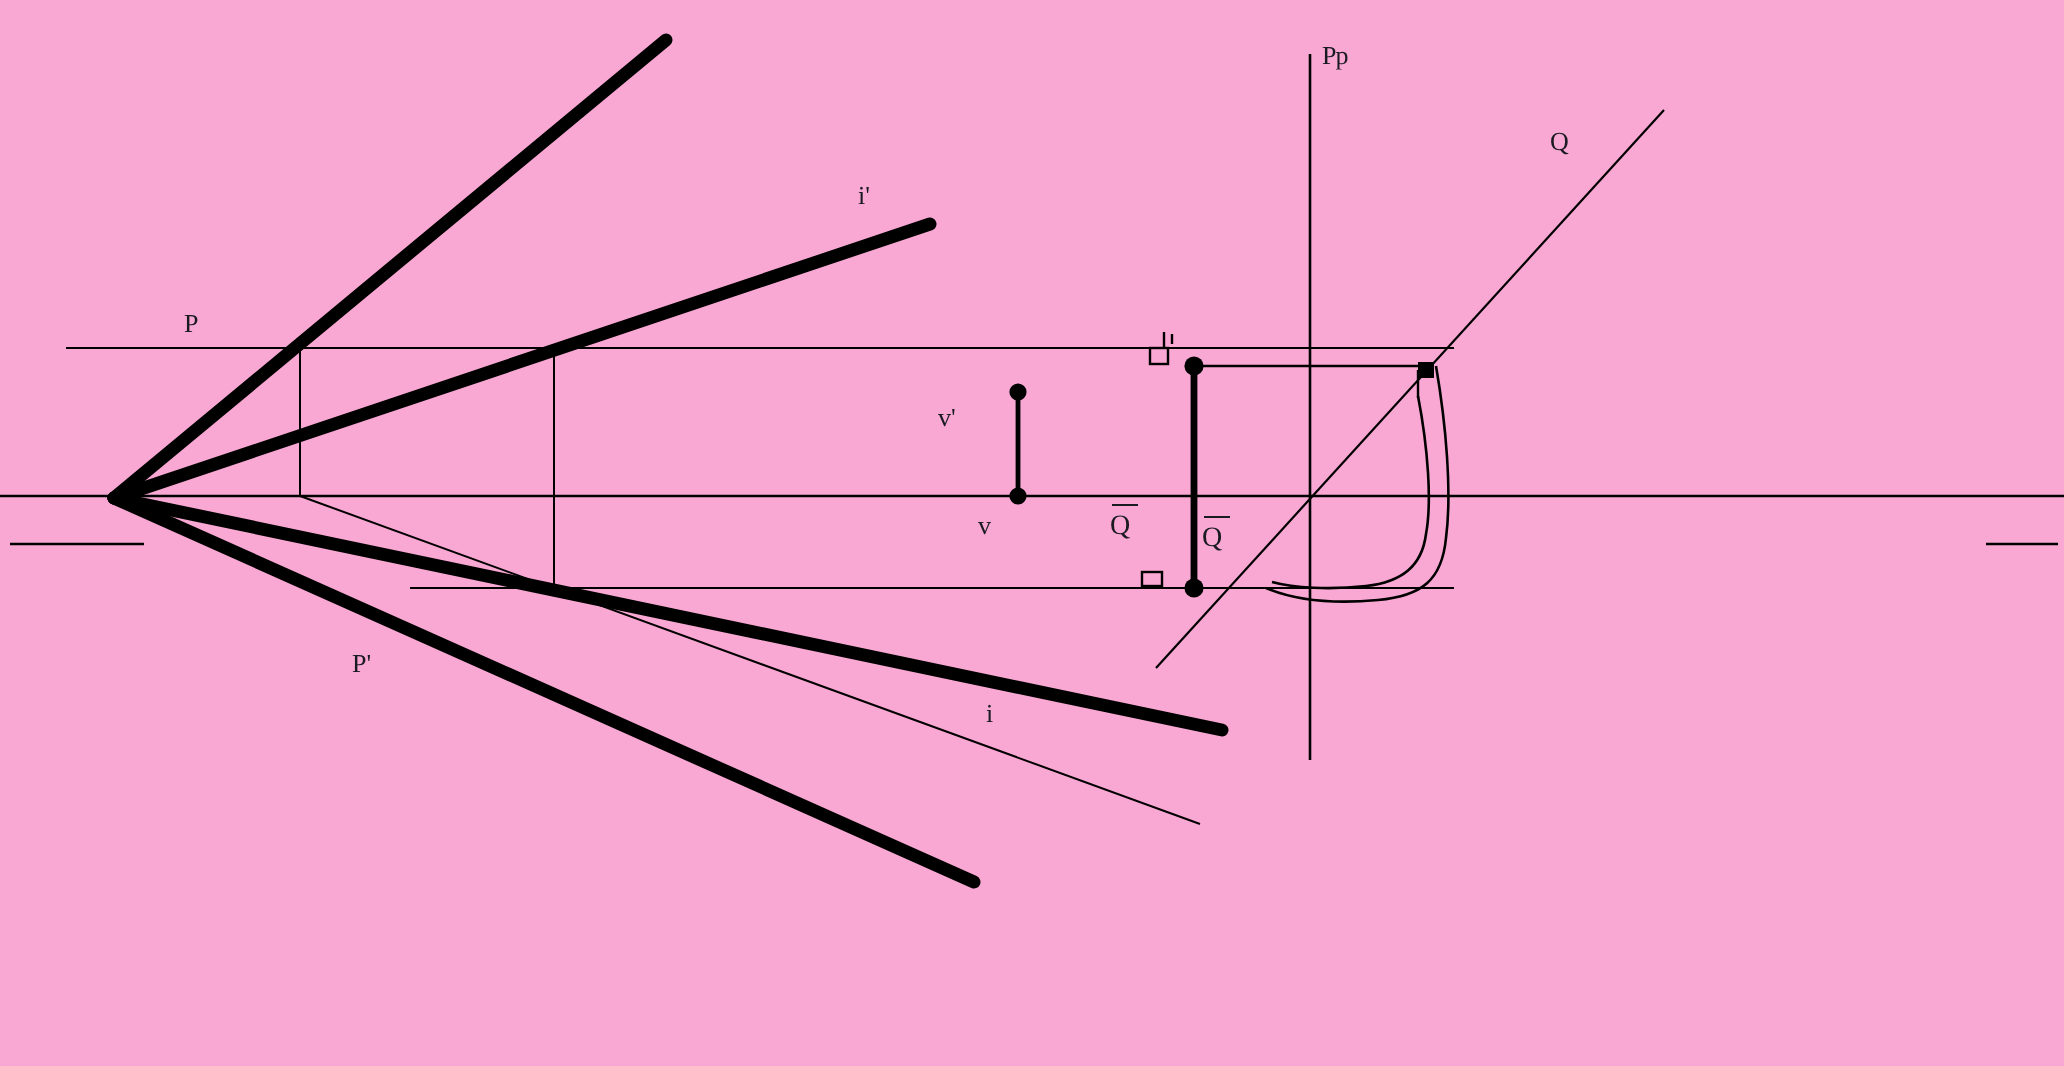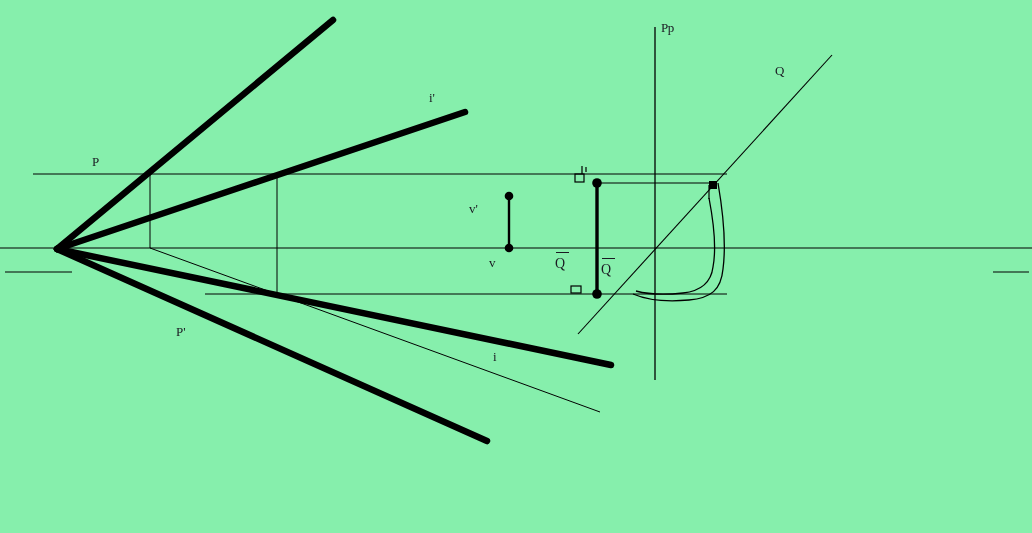--- a/index.html
+++ b/index.html
@@ -8,21 +8,21 @@
     padding: 0;
     background: #ffffff;
   }
   body {
     font-family: "Liberation Serif", "DejaVu Serif", serif;
   }
   #diagram-root {
     position: relative;
     width: 1032px;
     height: 533px;
-    background: #86efac;
+    background: #f9a8d4;
     overflow: hidden;
   }
   #diagram-svg {
     position: absolute;
     left: 0;
     top: 0;
     width: 1032px;
     height: 533px;
     display: block;
   }

